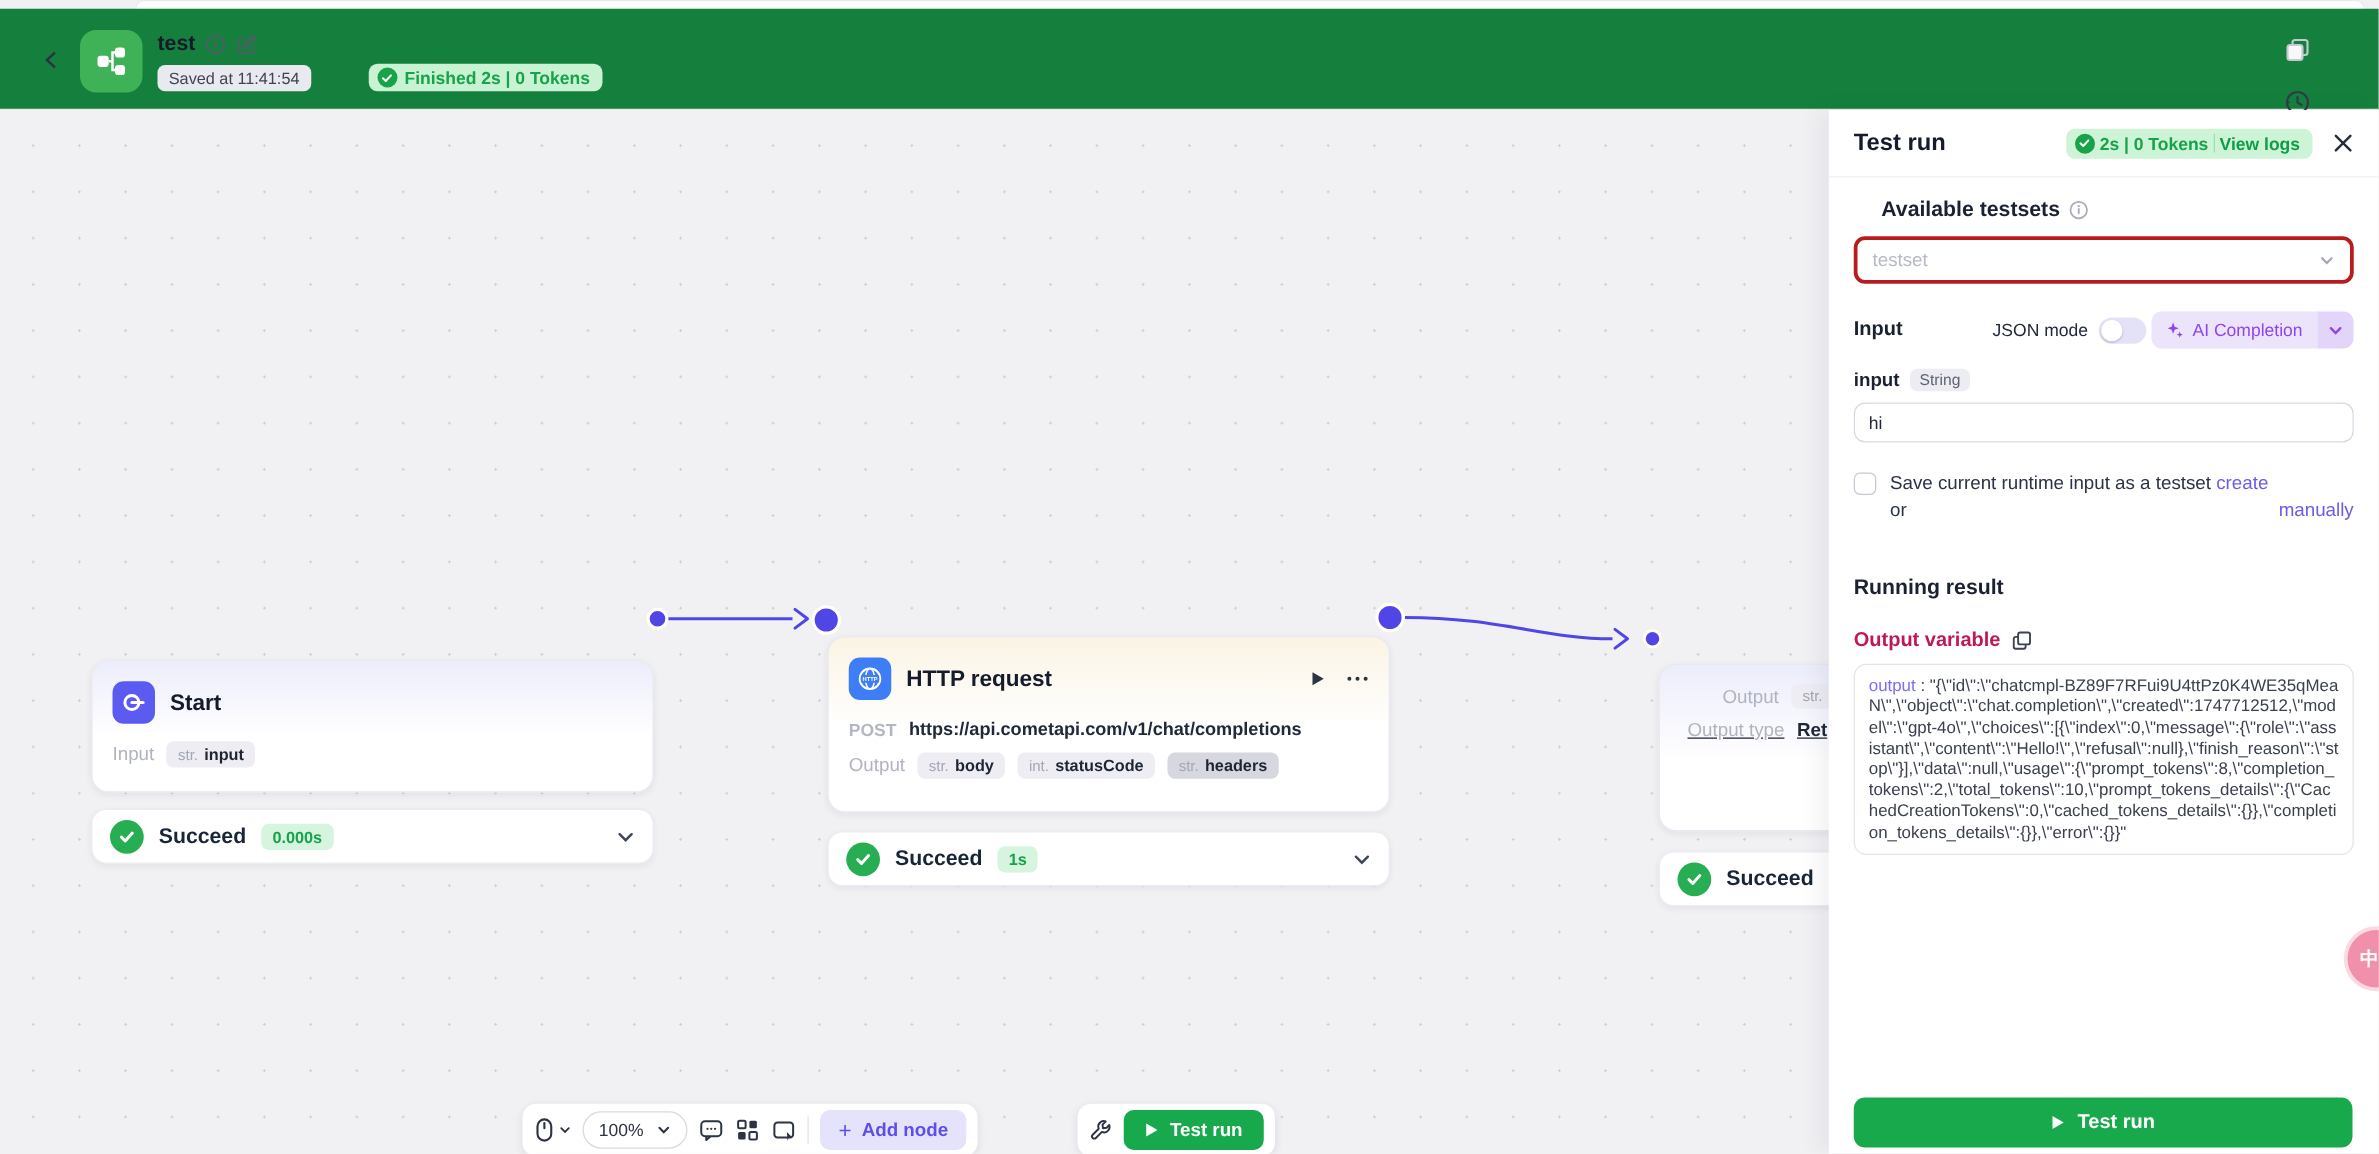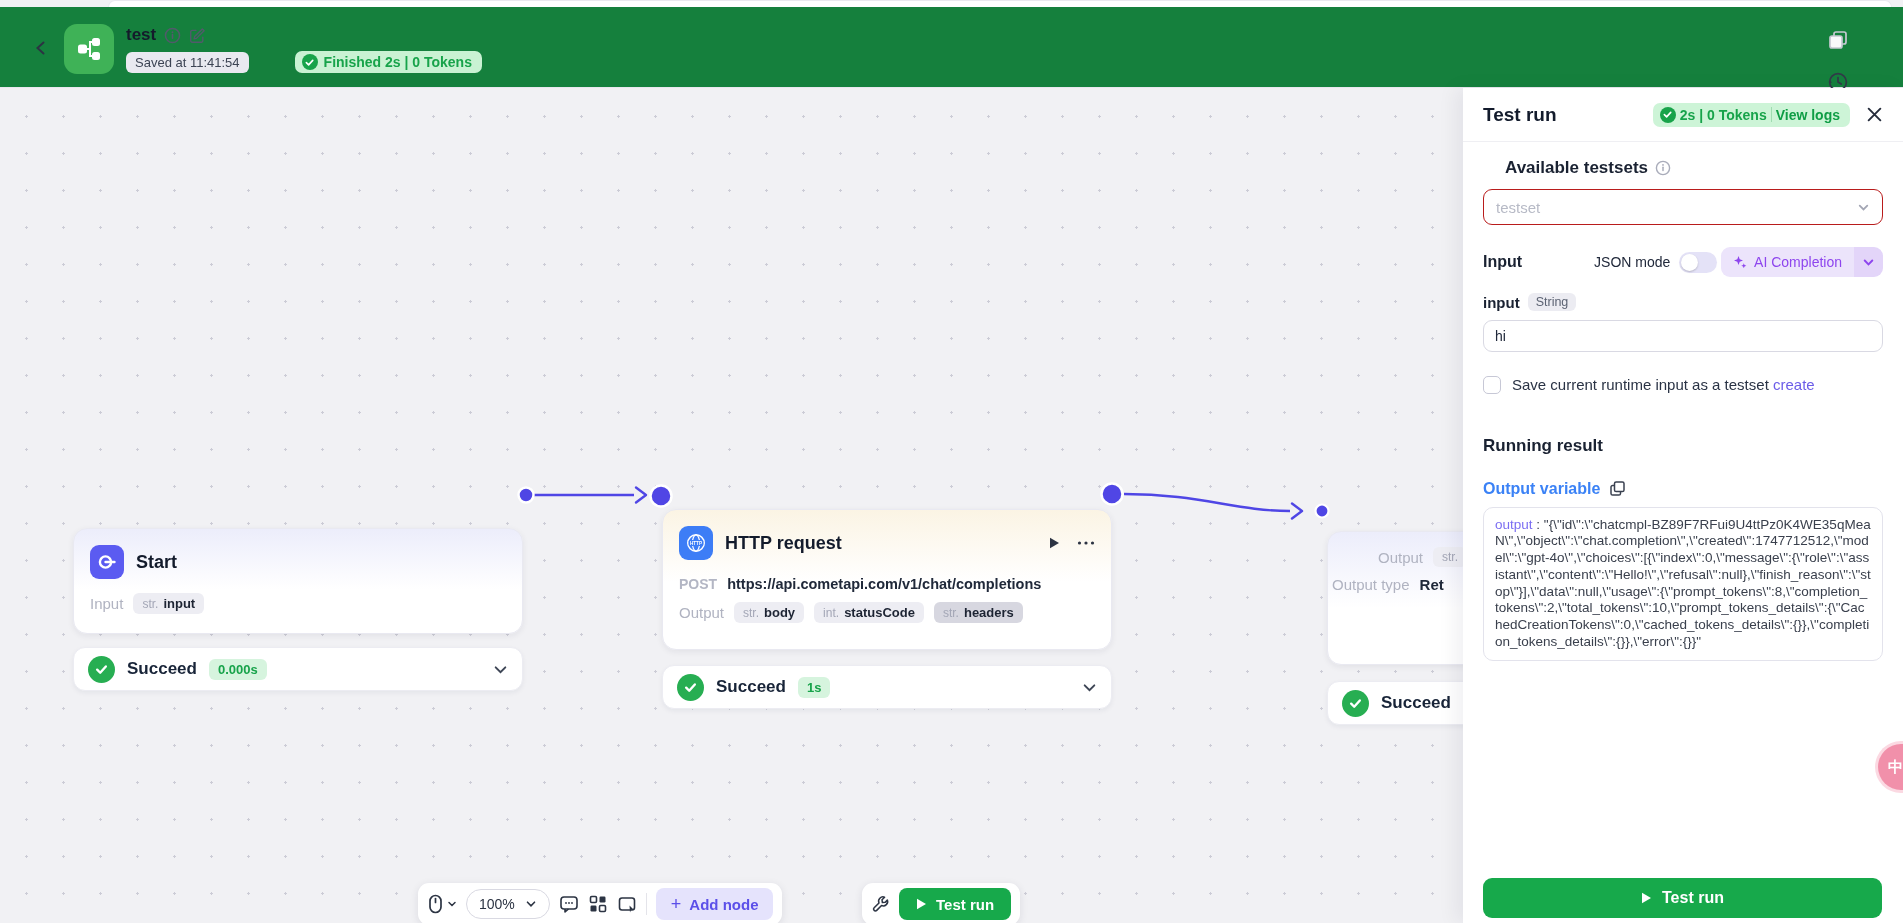--- a/index.html
+++ b/index.html
@@ -90,21 +90,21 @@
   .panel-head{ display:flex; align-items:center; height:54px; padding:0 20px; border-bottom:1px solid #efeff3; gap:10px;}
   .panel-title{ font-size:19px; font-weight:700; color:#131b2c; margin-right:auto;}
   .run-badge{ background:#cdf4d7; border-radius:7px; display:flex; align-items:center; gap:4px;
     padding:4px 10px 4px 7px; font-size:14px; font-weight:700; color:#17a34a;}
   .run-badge .sep{ width:1px; height:15px; background:#9fdcb0;}
   .view-logs{ color:#0f9d45; cursor:pointer;}
   .close-x{ color:#252c3b; cursor:pointer; margin-left:6px;}
   .panel-body{ padding:16px 20px 0 20px;}
   .sec-title{ font-size:17px; font-weight:700; color:#1a2232; display:flex; align-items:center; gap:7px;margin-left:22px;}
   .info-i{ color:#a9acba;}
-  .select-box{ margin-top:11px; height:36px; border:1px solid #b91c1c; border-radius:9px; display:flex;
+  .select-box{ margin-top:11px; height:36px; border:3px solid #b91c1c; border-radius:9px; display:flex;
     align-items:center; padding:16px 12px; color:#b7bac6; font-size:15px; cursor:pointer;}
   .select-box .chev{ margin-left:auto; color:#a3a6b4;}
   .input-head{ margin-top:22px; display:flex; align-items:center;}
   .input-head .lbl{ font-size:16px; font-weight:700; color:#1a2232;}
   .jsonmode{ margin-left:72px; display:flex; align-items:center; gap:9px; font-size:14px; color:#20283a;}
   .toggle{ width:38px; height:21px; border-radius:11px; background:#e4e2f7; position:relative; cursor:pointer; flex:none;}
   .toggle .knob{ position:absolute; left:2px; top:2px; width:17px; height:17px; background:#fff;
     border-radius:50%; box-shadow:0 1px 2px rgba(0,0,0,.2);}
   .ai-btn{ margin-left:auto; display:flex; align-items:stretch; border-radius:9px; overflow:hidden; cursor:pointer;}
   .ai-main{ background:#ece4fb; color:#8e45ee; font-size:14px; font-weight:400; display:flex;
@@ -116,21 +116,21 @@
   .text-field{ margin-top:9px; height:32px; border:1px solid #d9d9e3; border-radius:9px; width:100%;
     font-size:14px; color:#20283a; padding:0 11px; font-family:"Liberation Sans",sans-serif; background:#fff;}
   .save-row{ margin-top:22px; display:flex; gap:11px;}
   .checkbox{ width:18px; height:18px; border:1.5px solid #c7c8d6; border-radius:5px; flex:none;
     margin-top:2px; cursor:pointer; background:#fff;}
   .save-text{ font-size:15px; color:#2a3345; line-height:1.45; flex:1;}
   .link{ color:#6b5ce8; cursor:pointer;}
   .save-line2{ display:flex; justify-content:space-between;}
   .running-title{ margin-top:40px; font-size:17px; font-weight:700; color:#1a2232;}
   .outvar-row{ margin-top:24px; display:flex; align-items:center; gap:9px;}
-  .outvar-title{ font-size:16px; font-weight:700; color:#3b82f6;text-align:center;}
+  .outvar-title{ font-size:16px; font-weight:700; color:#be185d;text-align:center;}
   .copy-icon{ color:#3a4150; cursor:pointer;}
   .out-box{ margin-top:9px; border:1px solid #e3e3ec; border-radius:10px; padding:9px 11px;
     font-size:13.5px; line-height:1.24; color:#3a404d; word-break:break-all;}
   .out-key{ color:#7b6ef2;}
   .panel-run-btn{ position:absolute; left:20px; right:21px; bottom:5px; height:40px; background:#17a94b;
     border:none; border-radius:9px; color:#fff; font-size:16px; font-weight:700; display:flex;
     align-items:center; justify-content:center; gap:10px; cursor:pointer;}
 
   .translate-badge{ position:absolute; left:1878px; top:744px; width:46px; height:46px; border-radius:50%;
     background:#f190aa; color:#fff; display:flex; align-items:center; justify-content:center;
@@ -300,21 +300,21 @@
       </svg>
   </div>
 
   <div class="node" style="left:1327px; top:443px; width:250px; height:134px; background:linear-gradient(180deg,#ecedfb 0%,#ffffff 58%); border-radius:14px 0 0 14px;">
     <div class="node-row" style="margin-top:15px; padding-left:50px;">
       <span class="row-label">Output</span>
       <span class="tag">
         <span class="ttype">str.</span>
       </span>
     </div>
-    <div class="node-row" style="margin-top:9px; padding-left:4px;">
+    <div class="node-row" style="margin-top:9px; padding-left:22px;text-decoration:underline;">
       <span class="row-label">Output type</span>
       <span class="url-text" style="font-size:15px;">Ret</span>
     </div>
   </div>
   <div class="succeed-bar" style="left:1327px; top:593px; width:176px; height:44px; border-radius:12px 0 0 12px;">
     <span class="succ-check">
       <svg width="13" height="13" viewBox="0 0 12 12">
           <path d="M2 6.2 4.8 9 10 3.2" stroke="#fff" stroke-width="2.2" fill="none" stroke-linecap="round" stroke-linejoin="round"></path>
         </svg>
     </span>
@@ -446,20 +446,24 @@
     </div>
     <input class="text-field" value="hi" style="">
 
     <div class="save-row">
       <span class="checkbox"></span>
       <div class="save-text">
         <div>
           <span>Save current runtime input as a testset</span>
           <span class="link">create</span>
         </div>
+        <div class="save-line2">
+          <span>or</span>
+          <span class="link">manually</span>
+        </div>
       </div>
     </div>
 
     <div class="running-title">Running result</div>
 
     <div class="outvar-row">
       <span class="outvar-title">Output variable</span>
       <svg class="copy-icon" width="17" height="17" viewBox="0 0 17 17">
           <rect x="5.5" y="2" width="9.5" height="9.5" rx="1.6" fill="none" stroke="currentColor" stroke-width="1.5"></rect>
           <path d="M11.5 11.5v1.9a1.6 1.6 0 0 1-1.6 1.6H3.6A1.6 1.6 0 0 1 2 13.4V7.1a1.6 1.6 0 0 1 1.6-1.6h1.9" fill="none" stroke="currentColor" stroke-width="1.5"></path>

